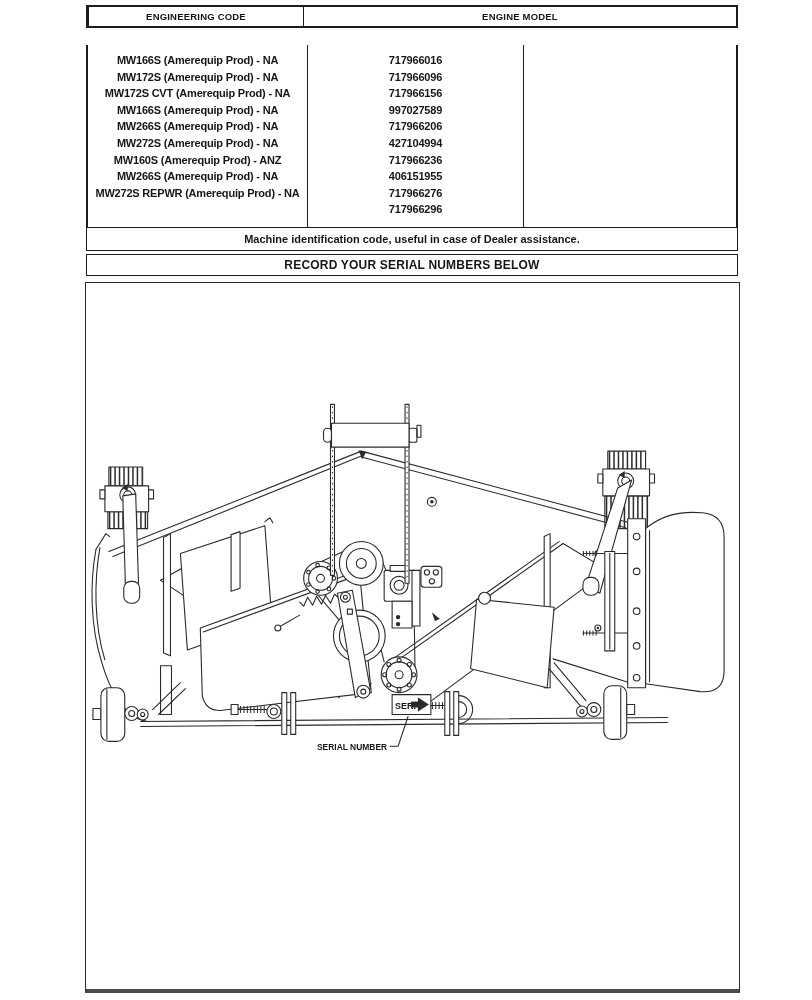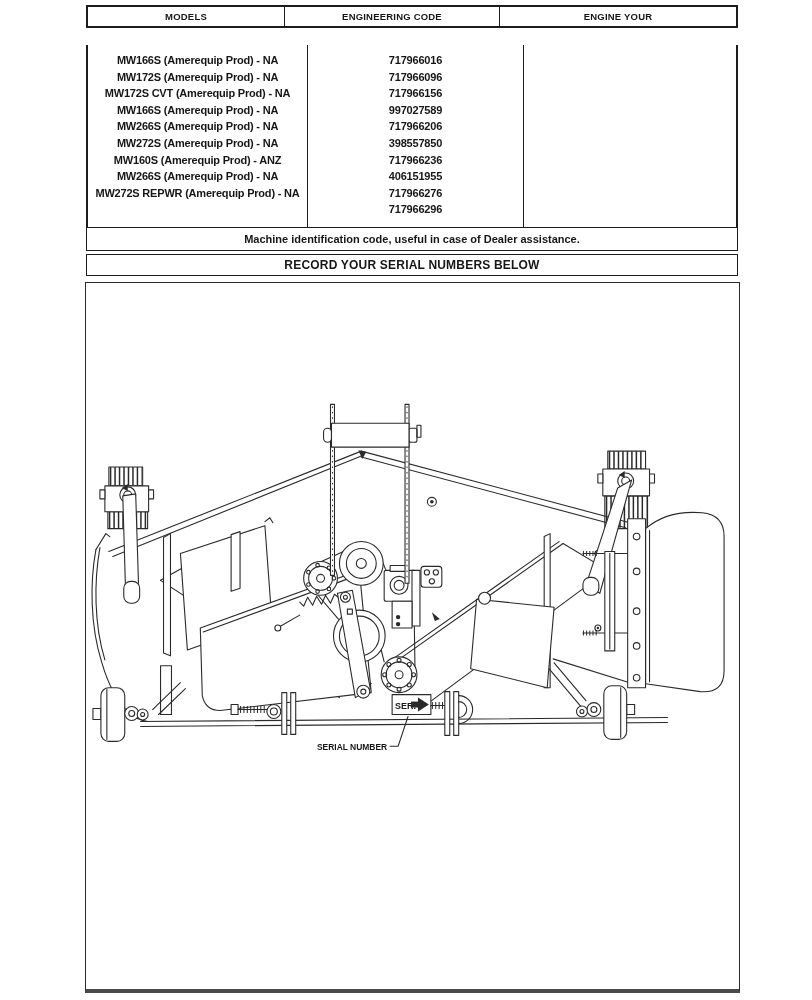--- a/index.html
+++ b/index.html
@@ -37,43 +37,42 @@
   .hatch{stroke:#2a2a2a;fill:none;}
   text.dlabel{font-family:"Liberation Sans",sans-serif;font-weight:bold;fill:#161616;}
 </style>
 </head>
 <body>
 
 <div class="page" style="color: rgb(22, 22, 22);">
 
   <div class="tbl">
     <div class="tbl-head">
-      <div class="hcell c1">MODELS</div>
       <div class="hcell c2">ENGINEERING CODE</div>
-      <div class="hcell c3">ENGINE YOUR</div>
+      <div class="hcell c3">ENGINE MODEL</div>
     </div>
     <div class="tbl-body">
       <div class="bcol m">
           <div class="cell">MW166S (Amerequip Prod) - NA</div>
           <div class="cell">MW172S (Amerequip Prod) - NA</div>
           <div class="cell">MW172S CVT (Amerequip Prod) - NA</div>
           <div class="cell">MW166S (Amerequip Prod) - NA</div>
           <div class="cell">MW266S (Amerequip Prod) - NA</div>
           <div class="cell">MW272S (Amerequip Prod) - NA</div>
           <div class="cell">MW160S (Amerequip Prod) - ANZ</div>
           <div class="cell">MW266S (Amerequip Prod) - NA</div>
           <div class="cell">MW272S REPWR (Amerequip Prod) - NA</div>
         </div>
       <div class="bcol e">
           <div class="cell">717966016</div>
           <div class="cell">717966096</div>
           <div class="cell">717966156</div>
           <div class="cell">997027589</div>
           <div class="cell">717966206</div>
-          <div class="cell">398557850</div>
+          <div class="cell">427104994</div>
           <div class="cell">717966236</div>
           <div class="cell">406151955</div>
           <div class="cell">717966276</div>
           <div class="cell">717966296</div>
         </div>
       <div class="bcol g"></div>
     </div>
   </div>
 
   <div class="band band2">RECORD YOUR SERIAL NUMBERS BELOW</div>

